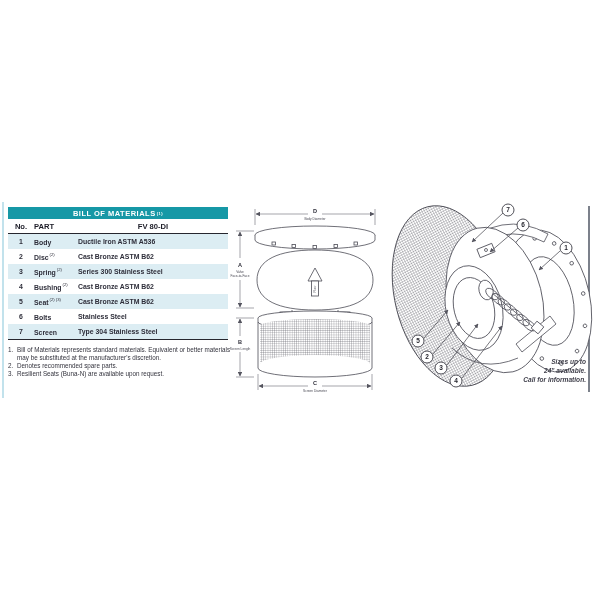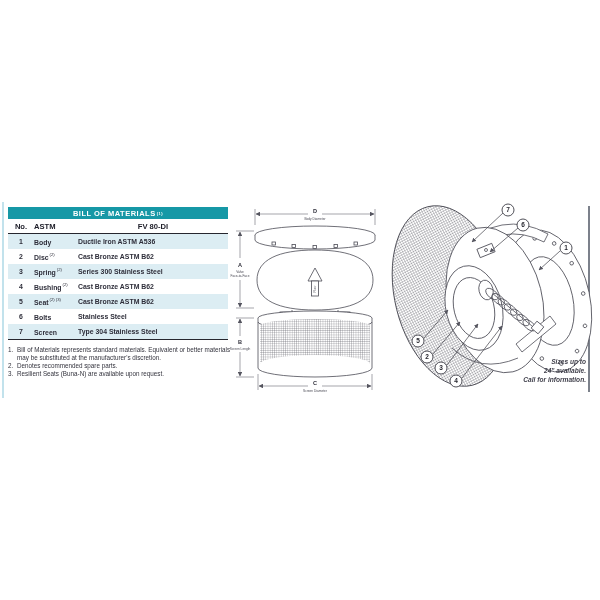--- a/index.html
+++ b/index.html
@@ -59,21 +59,21 @@
   <div class="edge-left"></div>
   <div class="edge-right"></div>
 
   <section class="bom">
     <div class="bom-title">
       <span>BILL OF MATERIALS</span>
         <sup>(1)</sup>
     </div>
     <div class="bom-cols">
       <span class="c-no">No.</span>
-      <span class="c-part">ASTM</span>
+      <span class="c-part">PART</span>
       <span class="c-mat">FV 80-DI</span>
     </div>
     <div class="bom-body">
       <div class="bom-row tint">
         <span class="r-no">1</span>
         <span class="r-part"><span>Body</span><sup></sup></span>
         <span class="r-mat">Ductile Iron ASTM A536</span>
       </div>
       <div class="bom-row">
         <span class="r-no">2</span>

